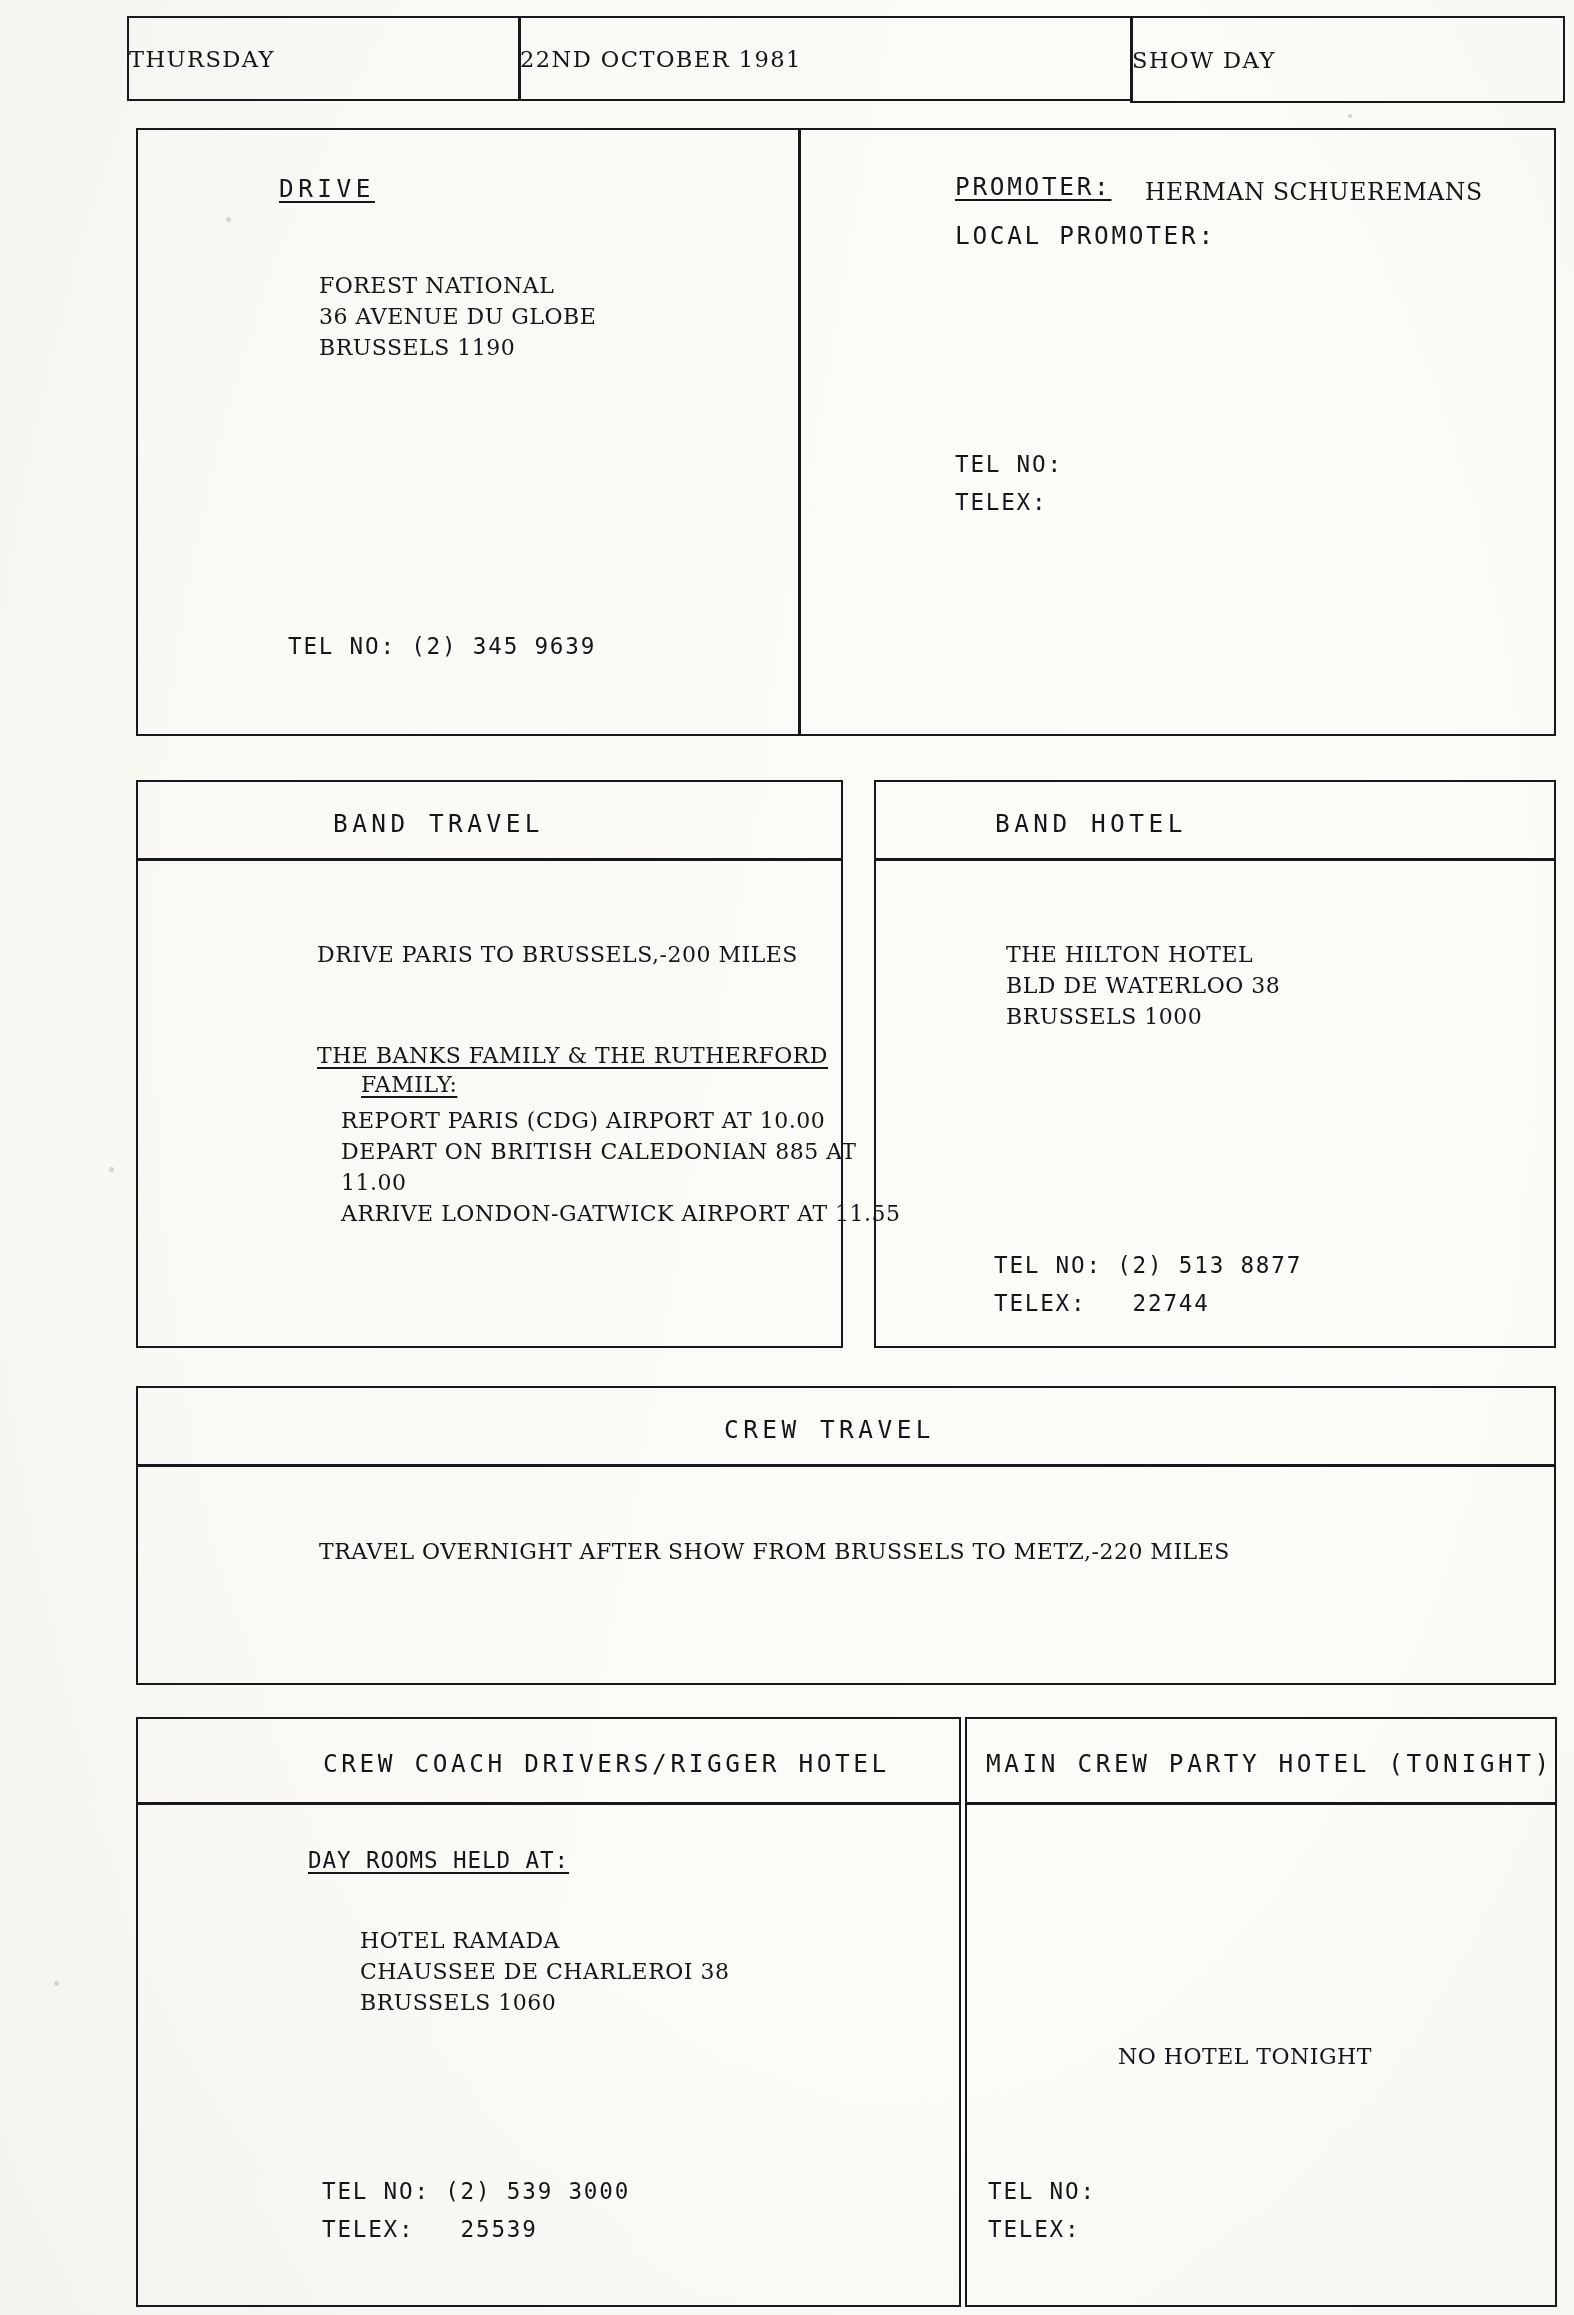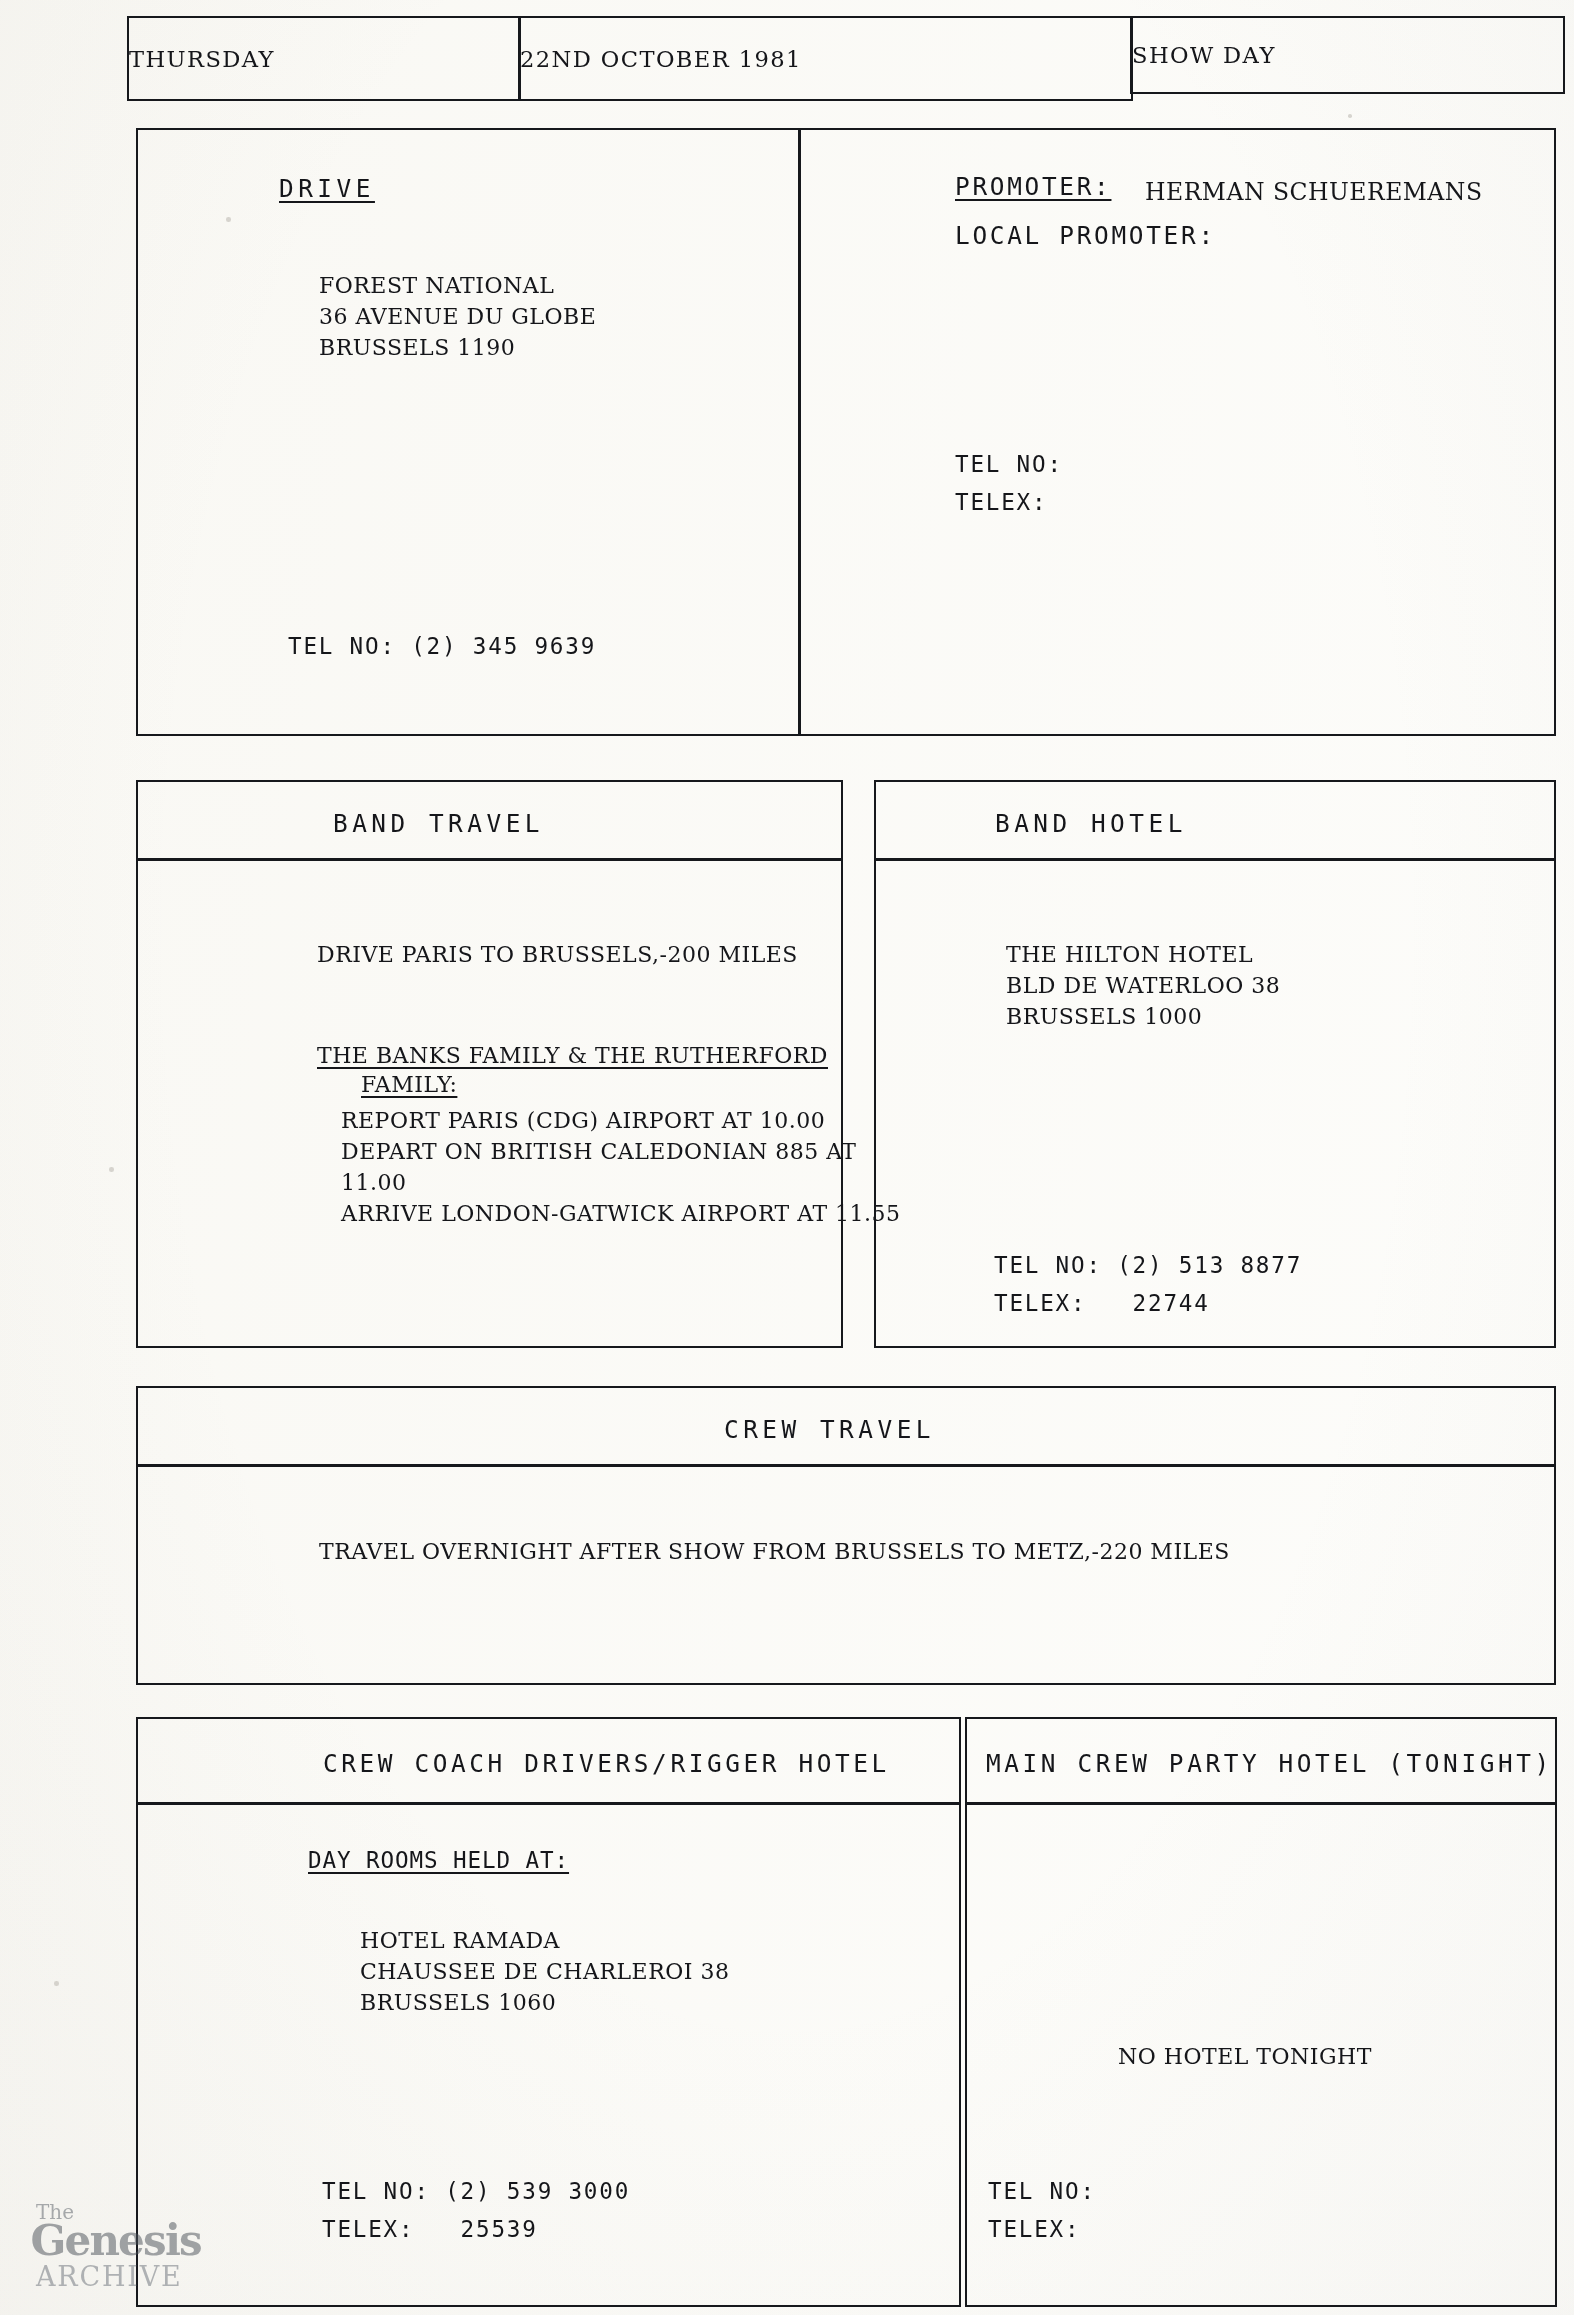--- a/index.html
+++ b/index.html
@@ -146,21 +146,21 @@
   <div class="paper-tone"></div>
 
   <div class="sheet">
 
     <div class="hdr-cell" style="left:0px; top:7.2px; width:394px; height:85px;">
       <span>THURSDAY</span>
     </div>
     <div class="hdr-cell" style="left:391px; top:7.2px; width:615px; height:85px;">
       <span>22ND OCTOBER 1981</span>
     </div>
-    <div class="hdr-cell" style="left:1003px; top:7.2px; width:435px; height:78px;">
+    <div class="hdr-cell" style="left:1003px; top:7.2px; width:435px; height:87px;">
       <span>SHOW DAY</span>
     </div>
 
     <div class="box" style="left:9px; top:119px; width:1420px; height:608px;"></div>
     <div class="vrule" style="left:671px; top:119px; height:608px;"></div>
 
     <div class="sect-title ul" style="left:152px; top:165px;">DRIVE</div>
     <div class="txt" style="left:192px; top:261px;">FOREST NATIONAL
 36 AVENUE DU GLOBE
 BRUSSELS 1190</div>
@@ -217,25 +217,20 @@
     <div class="box" style="left:838px; top:1708px; width:592px; height:590px;"></div>
     <div class="rule" style="left:838px; top:1793px; width:592px;"></div>
     <div class="sect-title" style="left:859px; top:1740px; letter-spacing:3.6px;">MAIN CREW PARTY HOTEL (TONIGHT)</div>
 
     <div class="txt" style="left:991px; top:2032px;">NO HOTEL TONIGHT</div>
     <div class="txt mono" style="left:861px; top:2167px; font-size:22.6px;">TEL NO:</div>
     <div class="txt mono" style="left:861px; top:2205px; font-size:22.6px;">TELEX:</div>
 
   </div>
 
-  <div class="watermark">
-    <div class="w-the">The</div>
-    <div class="w-main">Genesis</div>
-    <div class="w-sub">ARCHIVE</div>
-  </div>
 
   <div class="speck" style="left:226px; top:217px; width:4.5px; height:4.5px;"></div>
   <div class="speck" style="left:1348px; top:114px; width:3.6px; height:3.6px;"></div>
   <div class="speck" style="left:109px; top:1167px; width:4.5px; height:4.5px;"></div>
   <div class="speck" style="left:1502px; top:1764px; width:3.6px; height:3.6px;"></div>
   <div class="speck" style="left:54px; top:1981px; width:4.5px; height:4.5px;"></div>
 </div>
 
 
 </body></html>

